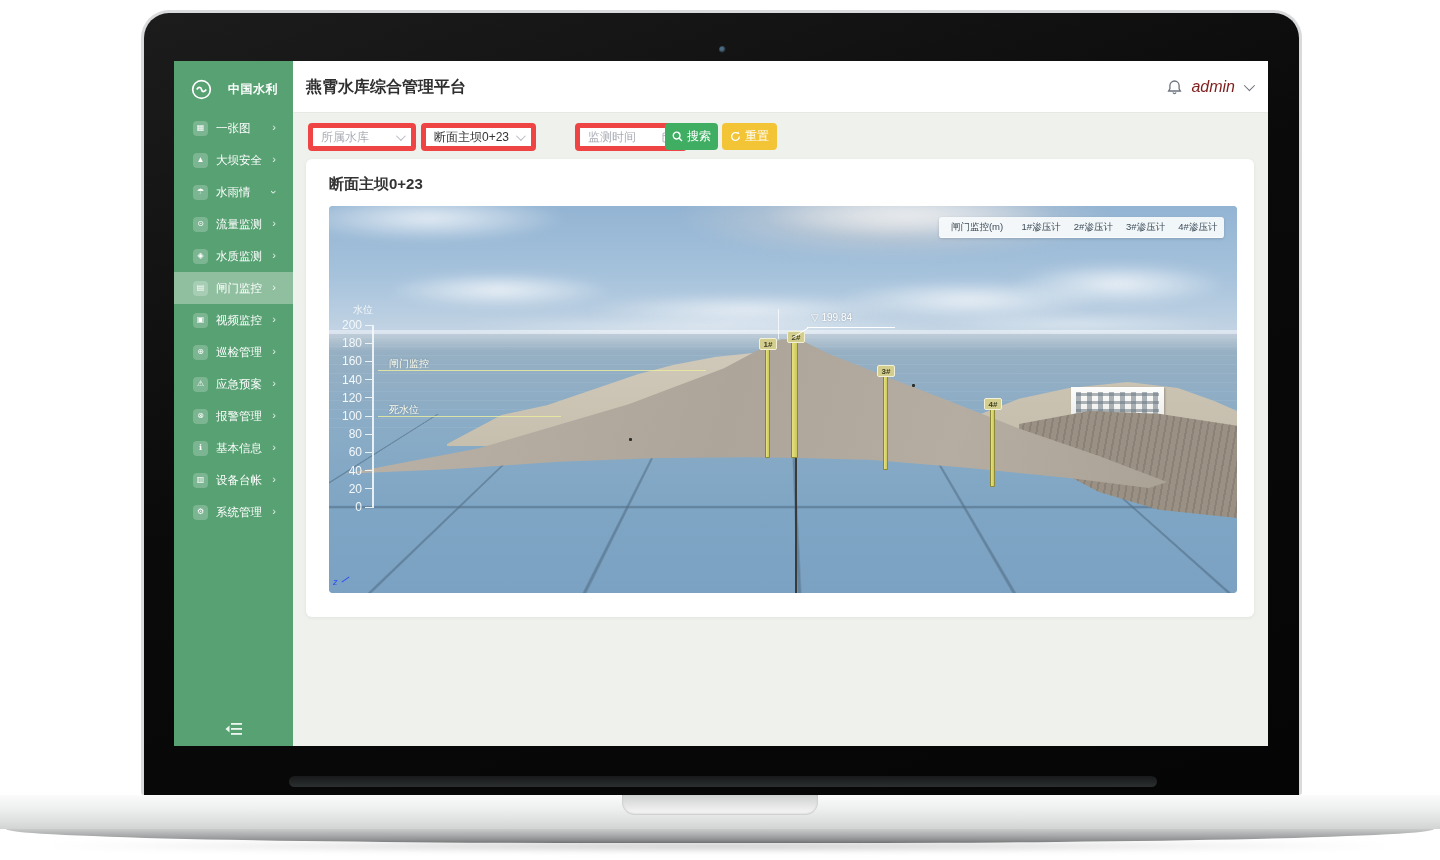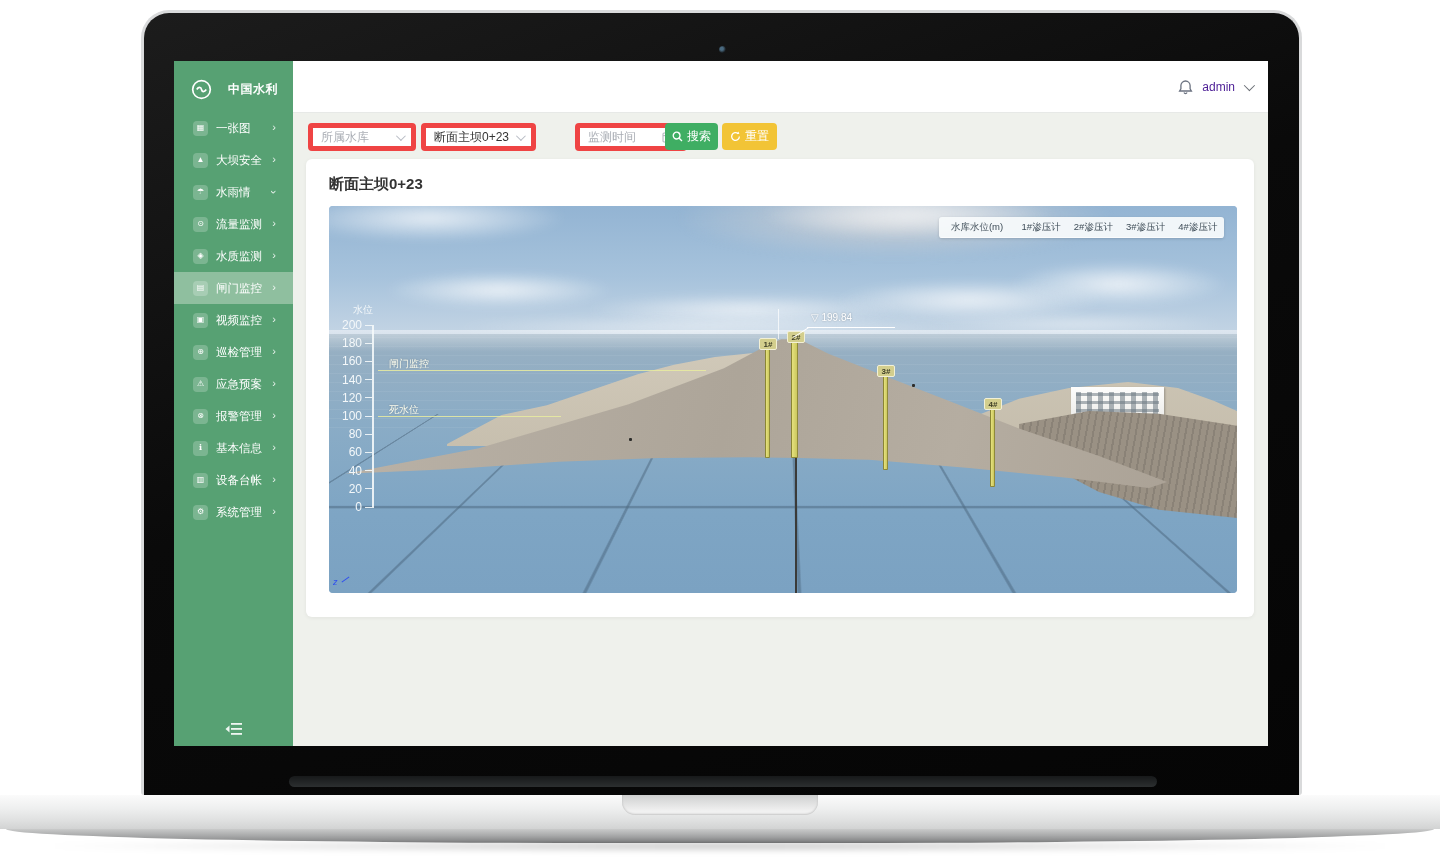--- a/index.html
+++ b/index.html
@@ -49,21 +49,21 @@
   .collapse-btn { position:absolute; left:50px; top:660px; width:20px; height:16px; cursor:pointer; }
 
   
   .main-header { position:absolute; left:119px; top:0; width:975px; height:52px; background:#fff;
     border-bottom:1px solid #e7e9e7; }
   .page-title { position:absolute; left:13px; top:0; line-height:52px; font-size:16px;
     font-weight:bold; color:#2e2e2e; }
   .header-right { position:absolute; right:16px; top:0; height:52px; display:flex;
     align-items:center; gap:9px; }
   .bell { width:15px; height:16px; cursor:pointer; }
-  .user-name { font-size:12px; color:#4c1d95; cursor:pointer; }
+  .user-name { font-size:16px; color:#7f1d1d; cursor:pointer;font-style:italic; }
   .user-chev { width:8px; height:8px; border-right:1.4px solid #6a6e75; border-bottom:1.4px solid #6a6e75;
     transform:rotate(45deg) translateY(-2px); cursor:pointer; }
 
   
   .filter-row { position:absolute; left:119px; top:52px; width:975px; height:48px; }
   .fld { position:absolute; top:10px; height:28px; background:#fff; border:5px solid #ef4444;
     border-radius:4px; display:flex; align-items:center; font-size:12px; padding:0 8px; cursor:pointer; }
   .fld .ph { color:#a9adb4; }
   .fld .val { color:#333; }
   .fld .chev { margin-left:auto; width:7px; height:7px; border-right:1.3px solid #b8bcc4;
@@ -284,20 +284,21 @@
           <svg viewBox="0 0 20 16">
             <rect x="7" y="2" width="11" height="1.8" fill="#fff" opacity=".9"></rect>
             <rect x="7" y="7" width="11" height="1.8" fill="#fff" opacity=".9"></rect>
             <rect x="7" y="12" width="11" height="1.8" fill="#fff" opacity=".9"></rect>
             <path d="M5.5 4.5v7L1.5 8z" fill="#fff" opacity=".9"></path>
           </svg>
         </div>
       </div>
 
       <div class="main-header">
+        <div class="page-title">燕霄水库综合管理平台</div>
         <div class="header-right">
           <svg class="bell" viewBox="0 0 15 16">
             <path d="M7.5 2a4.6 4.6 0 0 0-4.6 4.6v3.2L1.6 12h11.8l-1.3-2.2V6.6A4.6 4.6 0 0 0 7.5 2z" fill="none" stroke="#6b7280" stroke-width="1.3"></path>
             <path d="M6 13.6a1.6 1.6 0 0 0 3 0" fill="none" stroke="#6b7280" stroke-width="1.3"></path>
           </svg>
           <span class="user-name">admin</span>
           <span class="user-chev"></span>
         </div>
       </div>
 
@@ -425,21 +426,21 @@
           <span class="mtag tag4">4#</span>
           <div class="pole pole4"></div>
           <div class="plumb"></div>
 
           <div class="elev-text">▽ 199.84</div>
           <div class="elev-under"></div>
           <div class="elev-lead"></div>
 
           <div class="mtable">
             <div class="mt-row mt-row-head">
-              <div class="mt-cell mt-head" style="--i: 0;">水库水位(m)</div>
+              <div class="mt-cell mt-head" style="--i: 0;">闸门监控(m)</div>
                 <div class="mt-cell mt-head" style="--i: 1;">1#渗压计</div>
                 <div class="mt-cell mt-head" style="--i: 2;">2#渗压计</div>
                 <div class="mt-cell mt-head" style="--i: 3;">3#渗压计</div>
                 <div class="mt-cell mt-head" style="--i: 4;">4#渗压计</div>
             </div>
           </div>
 
           <span class="gizmo">z</span>
         </div>
       </div>

